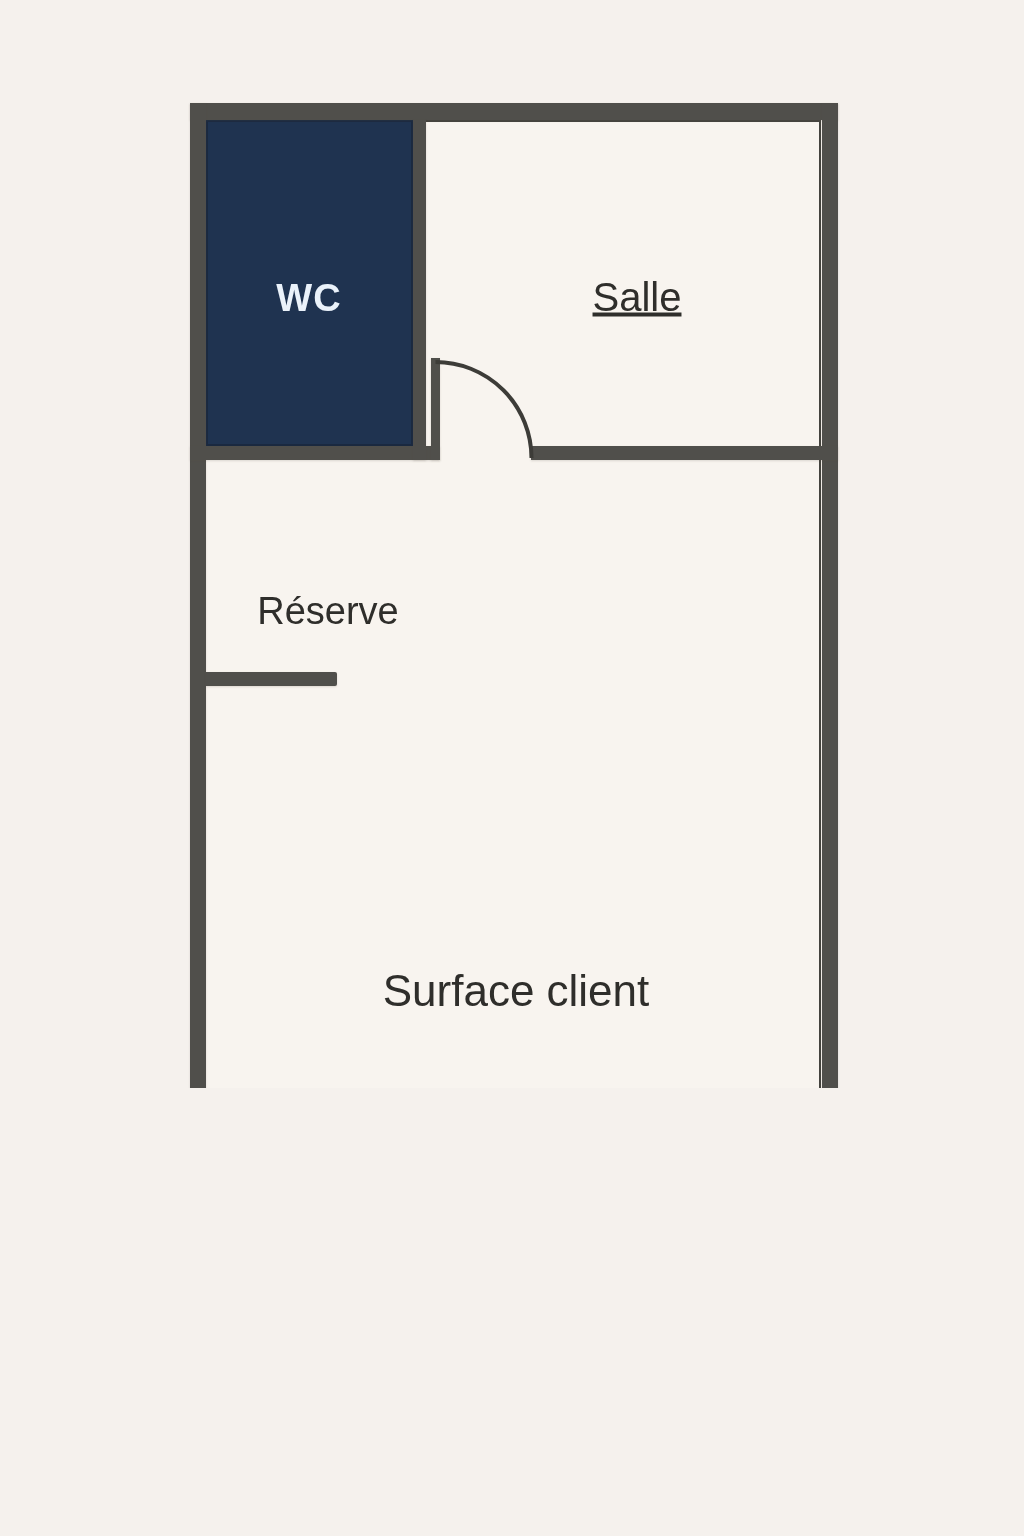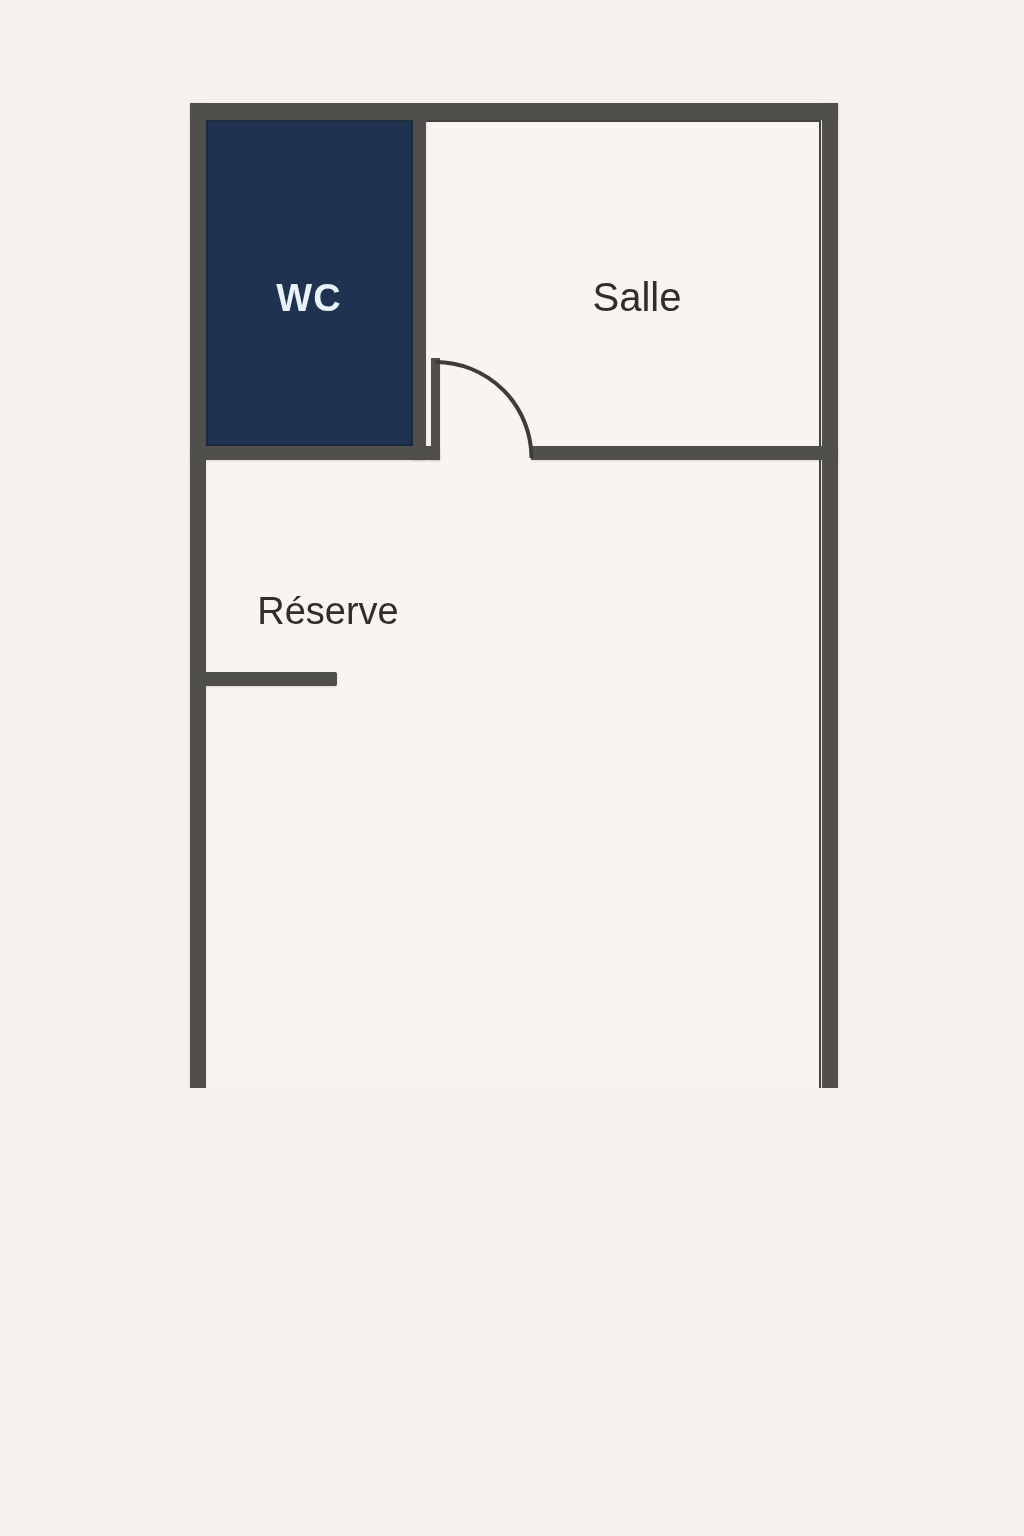--- a/index.html
+++ b/index.html
@@ -89,21 +89,21 @@
     transform: translate(-50%, -50%);
     color: var(--label-text, #2f2e2b);
     white-space: nowrap;
   }
   .label-wc {
     left: 309px; top: 298px;
     font-size: 38px; font-weight: 700;
     letter-spacing: 1px;
     color: var(--wc-text, #eaf2fa);
   }
-  .label-salle   { left: 637px; top: 297px; font-size: 40px; font-weight: 400; }
+  .label-salle   { left: 637px; top: 297px; font-size: 40px; font-weight: 400; text-decoration: underline; }
   .label-reserve { left: 328px; top: 575px; font-size: 38px; font-weight: 400; margin-top: 36px; }
   .label-surface { left: 516px; top: 991px; font-size: 44px; font-weight: 400; }
 </style>
 </head>
 <body>
 
 <div class="plan">
 
   <div class="interior"></div>
 
@@ -129,14 +129,15 @@
   <div class="storefront">
     <div class="pane-line"></div>
     <div class="pane-line"></div>
     <div class="pane-line"></div>
     <div class="pane-line"></div>
   </div>
 
   <div class="room-label label-wc">WC</div>
   <div class="room-label label-salle">Salle</div>
   <div class="room-label label-reserve">Réserve</div>
+  <div class="room-label label-surface">Surface client</div>
 
 </div>
 
 </body></html>

